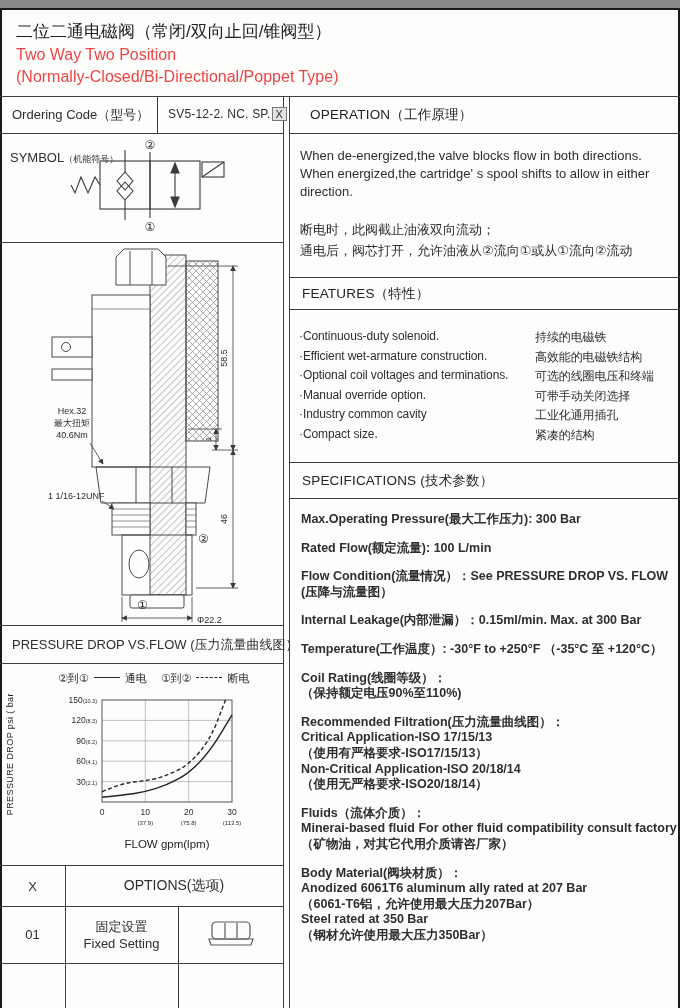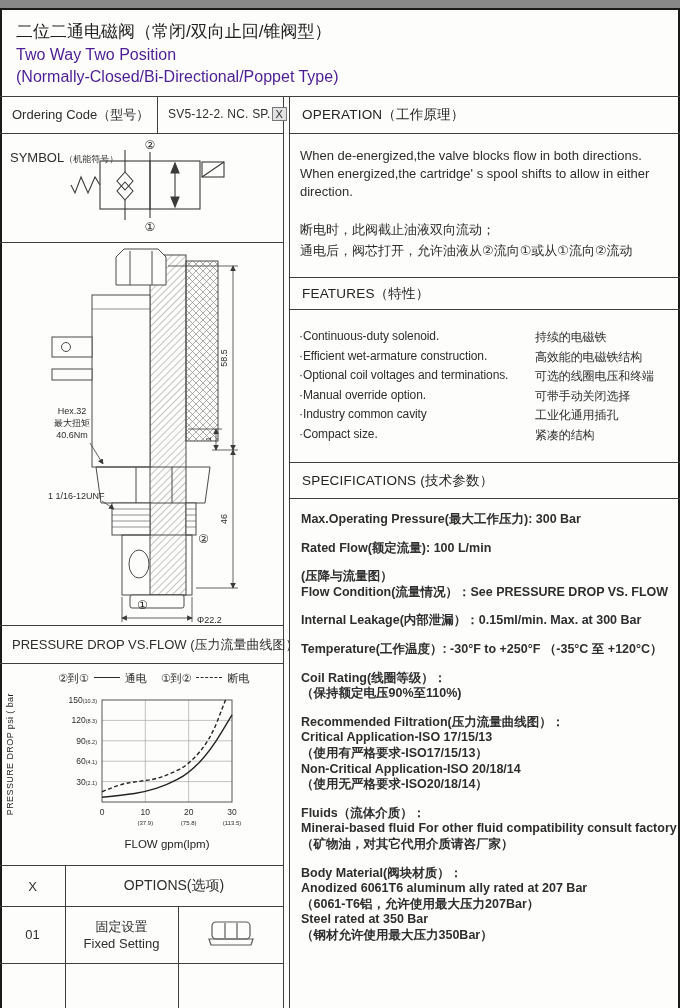--- a/index.html
+++ b/index.html
@@ -9,21 +9,21 @@
     box-shadow:inset 0 0 0 2px #1a1a1a;
     font-family:"Liberation Sans","DejaVu Sans",sans-serif;
   }
   .hline{position:absolute;height:1px;background:#3f3f3f;}
   .vline{position:absolute;width:1px;background:#3f3f3f;}
   .sec{position:absolute;box-sizing:border-box;border-bottom:1px solid #3f3f3f;}
   .sec-nob{position:absolute;box-sizing:border-box;}
   .hdr{font-size:13.5px;color:#242424;letter-spacing:.2px;}
   
   .title-cn{position:absolute;left:16px;top:12px;font-size:17px;color:#1f1f1f;}
-  .title-en{position:absolute;left:16px;font-size:16px;color:#4c1d95;}
+  .title-en{position:absolute;left:16px;font-size:16px;color:#ef4444;}
   
   .oc-label{position:absolute;left:12px;top:10px;font-size:13px;}
   .oc-code{position:absolute;left:168px;top:11px;font-size:12px;letter-spacing:.2px;white-space:nowrap;}
   .oc-x{display:inline-block;border:1px solid #777;background:#e2e2e2;padding:0 3px;margin-left:1px;font-size:11px;}
   
   .sym-hdr{position:absolute;left:10px;top:16px;font-size:13px;}
   .sym-hdr small{font-size:9px;}
   
   .pd-hdr{position:absolute;left:12px;top:0;line-height:37px;font-size:13px;white-space:nowrap;}
   
@@ -209,21 +209,21 @@
           <rect x="7" y="3" width="38" height="17" rx="4"></rect>
           <line x1="20" y1="4" x2="20" y2="19"></line>
           <line x1="32" y1="4" x2="32" y2="19"></line>
           <path d="M4 20 H48 L46 26 H6 Z"></path>
         </g>
       </svg>
     </div>
   </div>
 
   <div class="sec" style="left:289px;top:88px;width:391px;height:38px;">
-    <div class="hdr" style="position:absolute;left:13px;top:0;line-height:37px;">OPERATION（工作原理）</div>
+    <div class="hdr" style="position:absolute;left:21px;top:0;line-height:37px;">OPERATION（工作原理）</div>
   </div>
 
   <div class="sec" style="left:289px;top:126px;width:391px;height:144px;">
     <div class="op-en">
       <div>When de-energized,the valve blocks flow in both directions.</div>
       <div>When energized,the cartridge' s spool shifts to allow in either</div>
       <div>direction.</div>
     </div>
     <div class="op-cn">
       <div>断电时，此阀截止油液双向流动；</div>
@@ -252,22 +252,22 @@
 
   <div class="sec-nob" style="left:289px;top:491px;width:391px;height:517px;">
     <div class="spec-body">
         <div class="spec-p">
           <div>Max.Operating Pressure(最大工作压力): 300 Bar</div>
         </div>
         <div class="spec-p">
           <div>Rated Flow(额定流量): 100 L/min</div>
         </div>
         <div class="spec-p">
+          <div>Flow Condition(流量情况）：See PRESSURE DROP VS. FLOW</div>
           <div>(压降与流量图）</div>
-          <div>Flow Condition(流量情况）：See PRESSURE DROP VS. FLOW</div>
         </div>
         <div class="spec-p">
           <div>Internal Leakage(内部泄漏）：0.15ml/min. Max. at 300 Bar</div>
         </div>
         <div class="spec-p">
           <div>Temperature(工作温度）: -30°F to +250°F （-35°C 至 +120°C）</div>
         </div>
         <div class="spec-p">
           <div>Coil Rating(线圈等级）：</div>
           <div>（保持额定电压90%至110%)</div>

